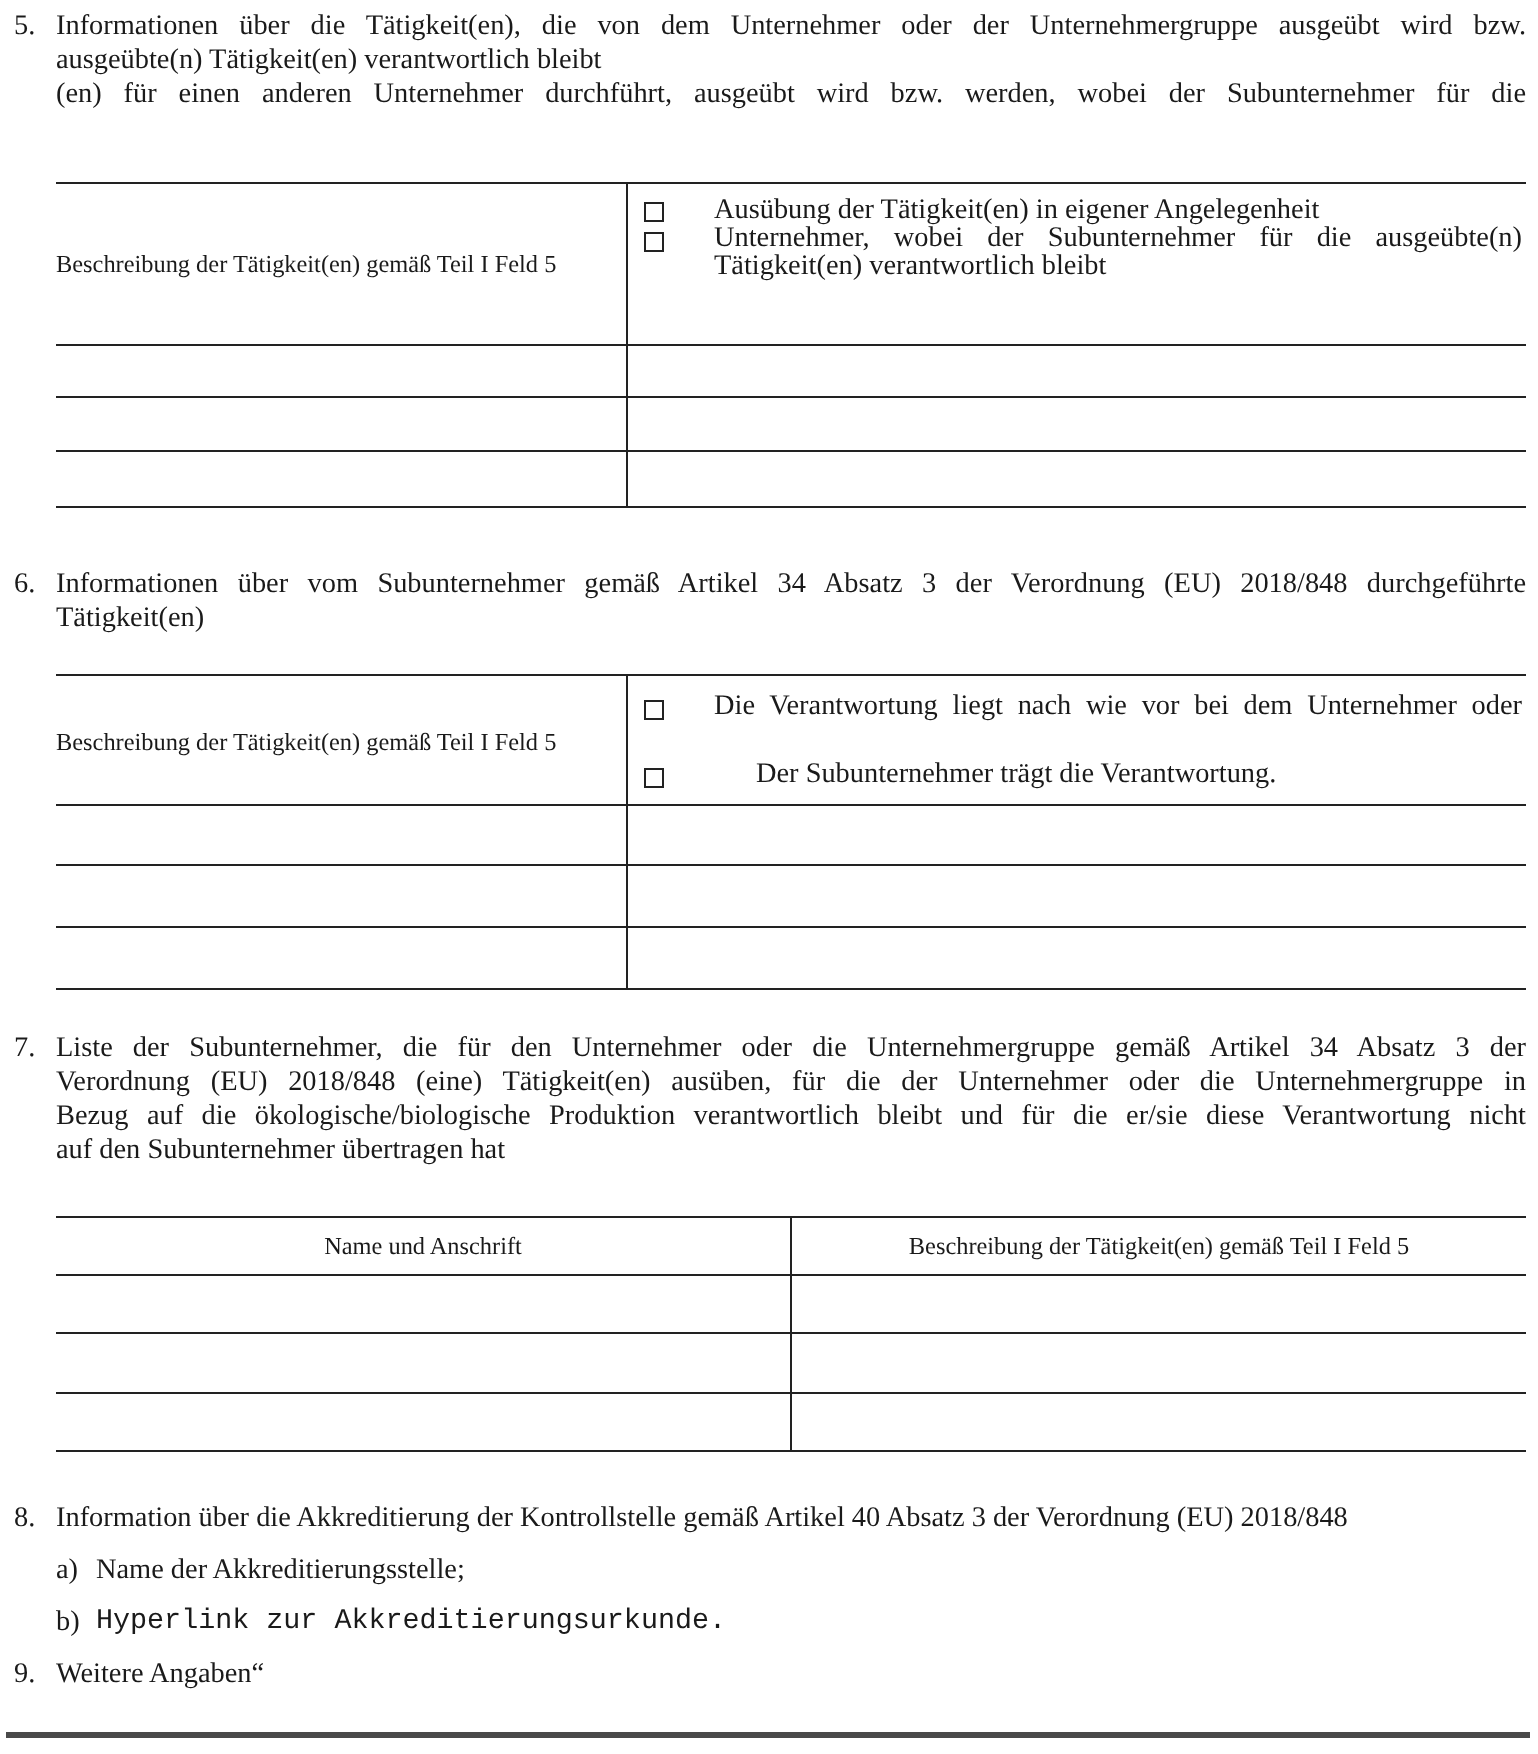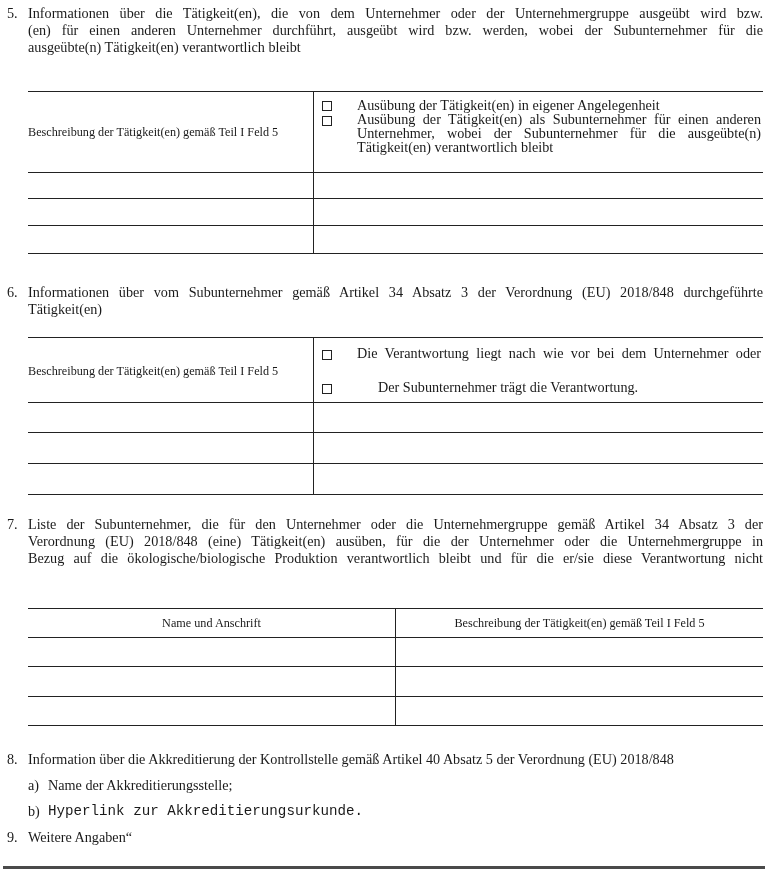--- a/index.html
+++ b/index.html
@@ -20,40 +20,39 @@
   .blank-cell { position: absolute; }
   .bottom-rule { position: absolute; height: 3px; background: #4a4a4a; }
 </style>
 </head>
 <body>
 
 <div>
   <span class="num" style="left:7px; top:5px;">5.</span>
   <div class="para" style="left:28px; top:5px; width:735px;">
     <div style="text-align:justify; text-align-last:justify;">Informationen über die Tätigkeit(en), die von dem Unternehmer oder der Unternehmergruppe ausgeübt wird bzw.</div>
+    <div>ausgeübte(n) Tätigkeit(en) verantwortlich bleibt</div>
     <div style="text-align:justify; text-align-last:justify;">(en) für einen anderen Unternehmer durchführt, ausgeübt wird bzw. werden, wobei der Subunternehmer für die</div>
-    <div>ausgeübte(n) Tätigkeit(en) verantwortlich bleibt</div>
   </div>
 
   <div>
     <div class="hline" style="left:28px; top:91px; width:735px;"></div>
     <div class="hline" style="left:28px; top:172px; width:735px;"></div>
     <div class="hline" style="left:28px; top:198px; width:735px;"></div>
     <div class="hline" style="left:28px; top:225px; width:735px;"></div>
     <div class="hline" style="left:28px; top:253px; width:735px;"></div>
     <div class="vline" style="left:313px; top:91px; height:163px;"></div>
 
     <div class="cell-text" style="left:28px; top:125px; width:284px;">Beschreibung der Tätigkeit(en) gemäß Teil I Feld 5</div>
 
     <span class="cb" style="left:322px; top:100px;"><span class="cb-box"></span></span>
     <div class="cb-label" style="left:357px; top:98px; width:404px;">Ausübung der Tätigkeit(en) in eigener Angelegenheit</div>
 
     <span class="cb" style="left:322px; top:115px;"><span class="cb-box"></span></span>
     <div class="cb-label" style="left:357px; top:112px; width:404px;">
-      <div style="text-align:justify; text-align-last:justify;">Ausübung der Tätigkeit(en) als Subunternehmer für einen anderen</div>
       <div style="text-align:justify; text-align-last:justify;">Unternehmer, wobei der Subunternehmer für die ausgeübte(n)</div>
       <div>Tätigkeit(en) verantwortlich bleibt</div>
     </div>
 
     <div class="blank-cell" style="left:29px; top:173px; width:284px; height:25px;"></div>
     <div class="blank-cell" style="left:315px; top:173px; width:448px; height:25px;"></div>
     <div class="blank-cell" style="left:29px; top:199px; width:284px; height:26px;"></div>
     <div class="blank-cell" style="left:315px; top:199px; width:448px; height:26px;"></div>
     <div class="blank-cell" style="left:29px; top:226px; width:284px; height:27px;"></div>
     <div class="blank-cell" style="left:315px; top:226px; width:448px; height:27px;"></div>
@@ -93,20 +92,21 @@
     <div class="blank-cell" style="left:315px; top:464px; width:448px; height:30px;"></div>
   </div>
 </div>
 
 <div>
   <span class="num" style="left:7px; top:516px;">7.</span>
   <div class="para" style="left:28px; top:516px; width:735px;">
     <div style="text-align:justify; text-align-last:justify;">Liste der Subunternehmer, die für den Unternehmer oder die Unternehmergruppe gemäß Artikel 34 Absatz 3 der</div>
     <div style="text-align:justify; text-align-last:justify;">Verordnung (EU) 2018/848 (eine) Tätigkeit(en) ausüben, für die der Unternehmer oder die Unternehmergruppe in</div>
     <div style="text-align:justify; text-align-last:justify;">Bezug auf die ökologische/biologische Produktion verantwortlich bleibt und für die er/sie diese Verantwortung nicht</div>
+    <div>auf den Subunternehmer übertragen hat</div>
   </div>
 
   <div>
     <div class="hline" style="left:28px; top:608px; width:735px;"></div>
     <div class="hline" style="left:28px; top:637px; width:735px;"></div>
     <div class="hline" style="left:28px; top:666px; width:735px;"></div>
     <div class="hline" style="left:28px; top:696px; width:735px;"></div>
     <div class="hline" style="left:28px; top:725px; width:735px;"></div>
     <div class="vline" style="left:395px; top:608px; height:118px;"></div>
 
@@ -117,21 +117,21 @@
     <div class="blank-cell" style="left:397px; top:638px; width:366px; height:28px;"></div>
     <div class="blank-cell" style="left:29px; top:667px; width:366px; height:29px;"></div>
     <div class="blank-cell" style="left:397px; top:667px; width:366px; height:29px;"></div>
     <div class="blank-cell" style="left:29px; top:697px; width:366px; height:28px;"></div>
     <div class="blank-cell" style="left:397px; top:697px; width:366px; height:28px;"></div>
   </div>
 </div>
 
 <div>
   <span class="num" style="left:7px; top:751px;">8.</span>
-  <div class="abs" style="left:28px; top:751px; white-space:nowrap;">Information über die Akkreditierung der Kontrollstelle gemäß Artikel 40 Absatz 5 der Verordnung (EU) 2018/848</div>
+  <div class="abs" style="left:28px; top:751px; white-space:nowrap;">Information über die Akkreditierung der Kontrollstelle gemäß Artikel 40 Absatz 3 der Verordnung (EU) 2018/848</div>
 
   <span class="abs" style="left:28px; top:777px;">a)</span>
   <div class="abs" style="left:48px; top:777px;">Name der Akkreditierungsstelle;</div>
 
   <span class="abs" style="left:28px; top:803px;">b)</span>
   <div class="abs" style="left:48px; top:803px;font-family:Liberation Mono, monospace;">Hyperlink zur Akkreditierungsurkunde.</div>
 </div>
 
 <div>
   <span class="num" style="left:7px; top:829px;">9.</span>

